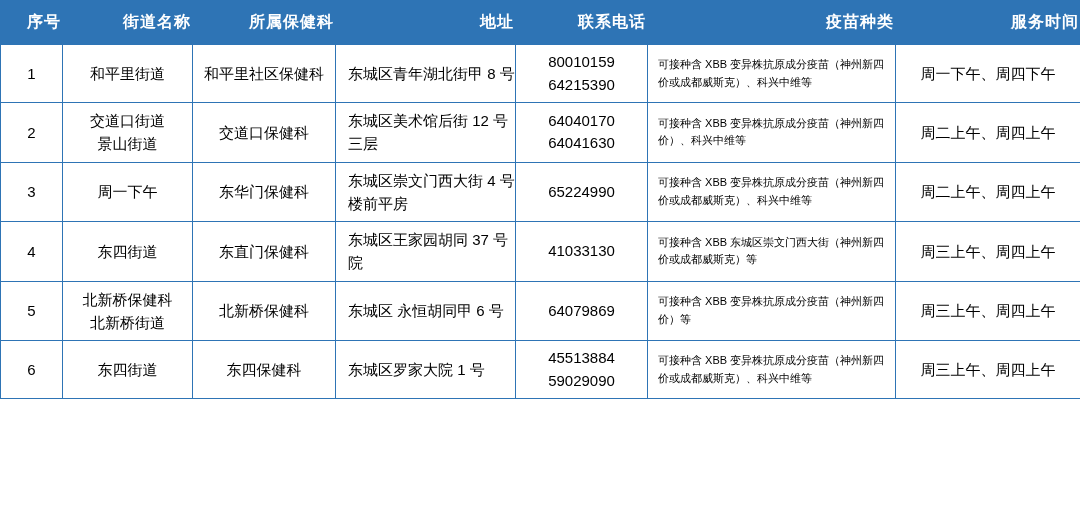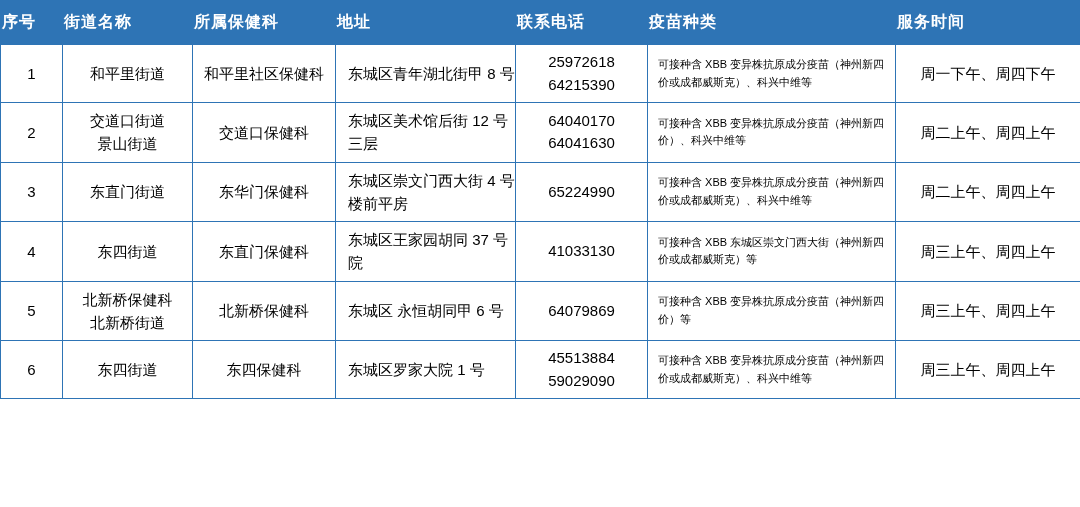--- a/index.html
+++ b/index.html
@@ -24,21 +24,21 @@
   #vaccine-table td {
     border: 1px solid #2e74b5;
     vertical-align: middle;
     box-sizing: border-box;
   }
   thead th {
     background: #2e74b5;
     color: #ffffff;
     font-size: 16px;
     font-weight: bold;
-    text-align: left;
+    text-align: right;
     height: 44px;
     letter-spacing: 1px;
   }
   tbody td {
     font-size: 15px;
     line-height: 1.55;
     padding: 6px 8px;
     text-align: center;
   }
   td.col-index {
@@ -99,21 +99,21 @@
   </thead>
   <tbody id="table-body">
       <tr>
         <td class="col-index">1</td>
         <td class="col-street">
           <span class="cell-line">和平里街道</span>
         </td>
         <td class="col-dept">和平里社区保健科</td>
         <td class="col-address">东城区青年湖北街甲 8 号</td>
         <td class="col-phone">
-          <span class="cell-line">25972618</span>
+          <span class="cell-line">80010159</span>
           <span class="cell-line">64215390</span>
         </td>
         <td class="col-vaccine">可接种含 XBB 变异株抗原成分疫苗（神州新四价或成都威斯克）、科兴中维等</td>
         <td class="col-time">周一下午、周四下午</td>
       </tr>
       <tr>
         <td class="col-index">2</td>
         <td class="col-street">
           <span class="cell-line">交道口街道</span>
           <span class="cell-line">景山街道</span>
@@ -123,21 +123,21 @@
         <td class="col-phone">
           <span class="cell-line">64040170</span>
           <span class="cell-line">64041630</span>
         </td>
         <td class="col-vaccine">可接种含 XBB 变异株抗原成分疫苗（神州新四价）、科兴中维等</td>
         <td class="col-time">周二上午、周四上午</td>
       </tr>
       <tr>
         <td class="col-index">3</td>
         <td class="col-street">
-          <span class="cell-line">东直门街道</span>
+          <span class="cell-line">周一下午</span>
         </td>
         <td class="col-dept">东华门保健科</td>
         <td class="col-address">东城区崇文门西大街 4 号楼前平房</td>
         <td class="col-phone">
           <span class="cell-line">65224990</span>
         </td>
         <td class="col-vaccine">可接种含 XBB 变异株抗原成分疫苗（神州新四价或成都威斯克）、科兴中维等</td>
         <td class="col-time">周二上午、周四上午</td>
       </tr>
       <tr>

